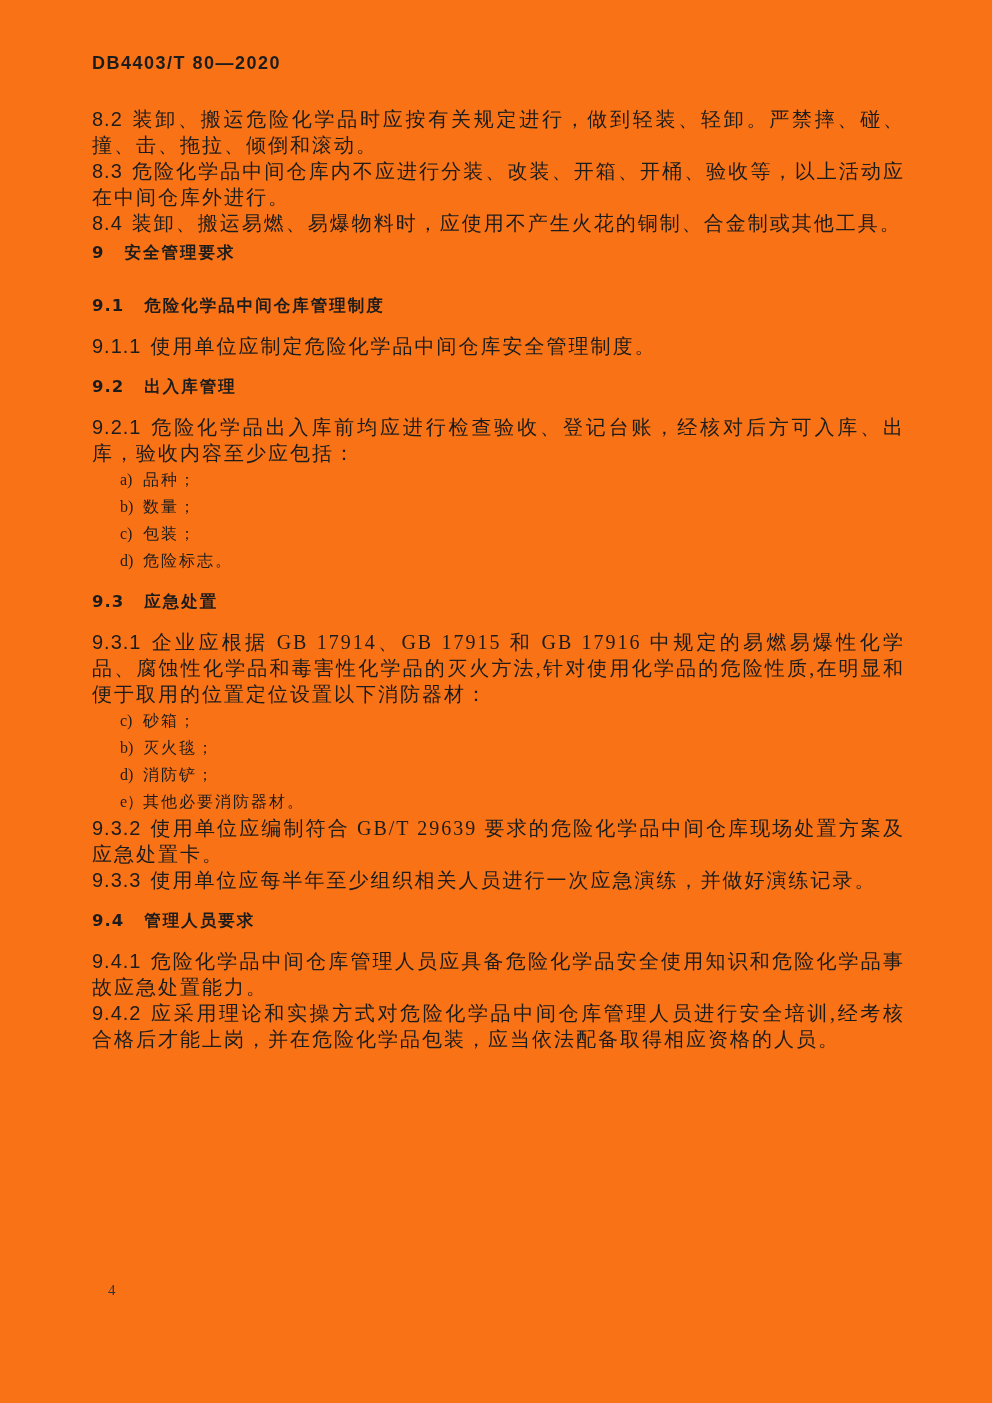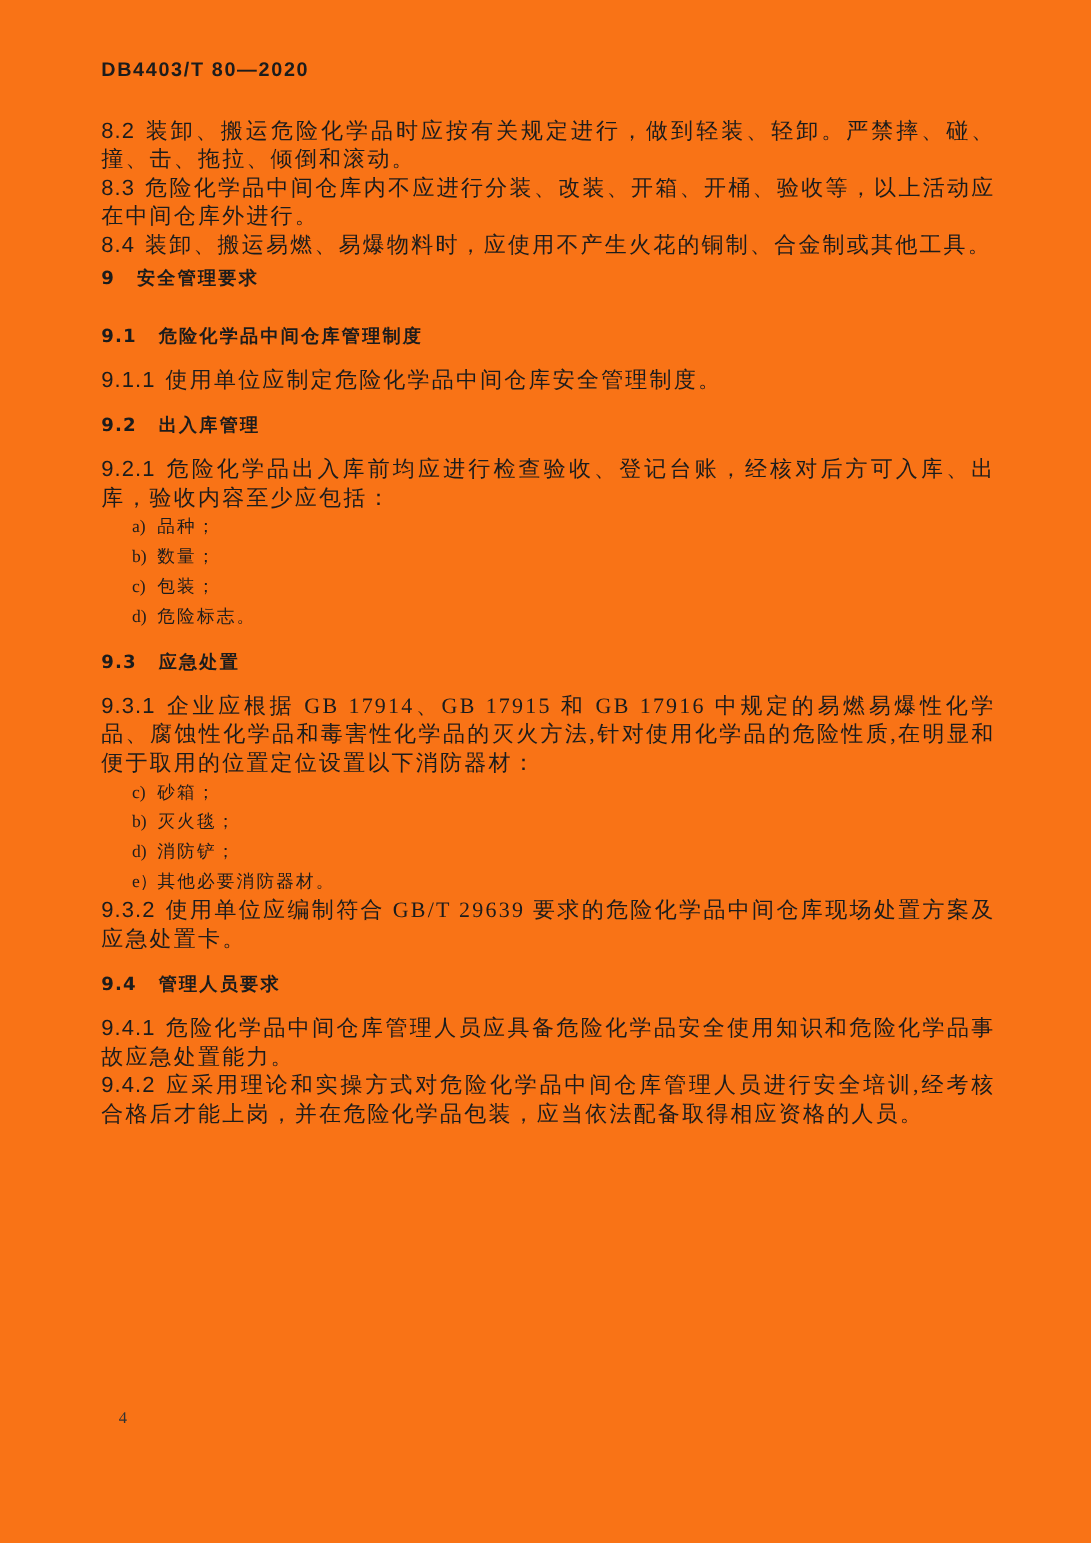--- a/index.html
+++ b/index.html
@@ -82,20 +82,21 @@
 
     <p class="para"><span class="cnum">9.3.1</span><span>企业应根据 GB 17914、GB 17915 和 GB 17916 中规定的易燃易爆性化学品、腐蚀性化学品和毒害性化学品的灭火方法,针对使用化学品的危险性质,在明显和便于取用的位置定位设置以下消防器材：</span></p>
 
     <p class="li"><span class="marker">c)</span><span>砂箱；</span></p>
     <p class="li"><span class="marker">b)</span><span>灭火毯；</span></p>
     <p class="li"><span class="marker">d)</span><span>消防铲；</span></p>
     <p class="li"><span class="marker">e）</span><span>其他必要消防器材。</span></p>
 
     <p class="para"><span class="cnum">9.3.2</span><span>使用单位应编制符合 GB/T 29639 要求的危险化学品中间仓库现场处置方案及应急处置卡。</span></p>
 
+    <p class="para"><span class="cnum">9.3.3</span><span>使用单位应每半年至少组织相关人员进行一次应急演练，并做好演练记录。</span></p>
 
     <h3 class="h2"><span class="hnum">9.4</span><span>管理人员要求</span></h3>
 
     <p class="para"><span class="cnum">9.4.1</span><span>危险化学品中间仓库管理人员应具备危险化学品安全使用知识和危险化学品事故应急处置能力。</span></p>
 
     <p class="para"><span class="cnum">9.4.2</span><span>应采用理论和实操方式对危险化学品中间仓库管理人员进行安全培训,经考核合格后才能上岗，并在危险化学品包装，应当依法配备取得相应资格的人员。</span></p>
 
   </main>
 
   <div class="page-number">4</div>

